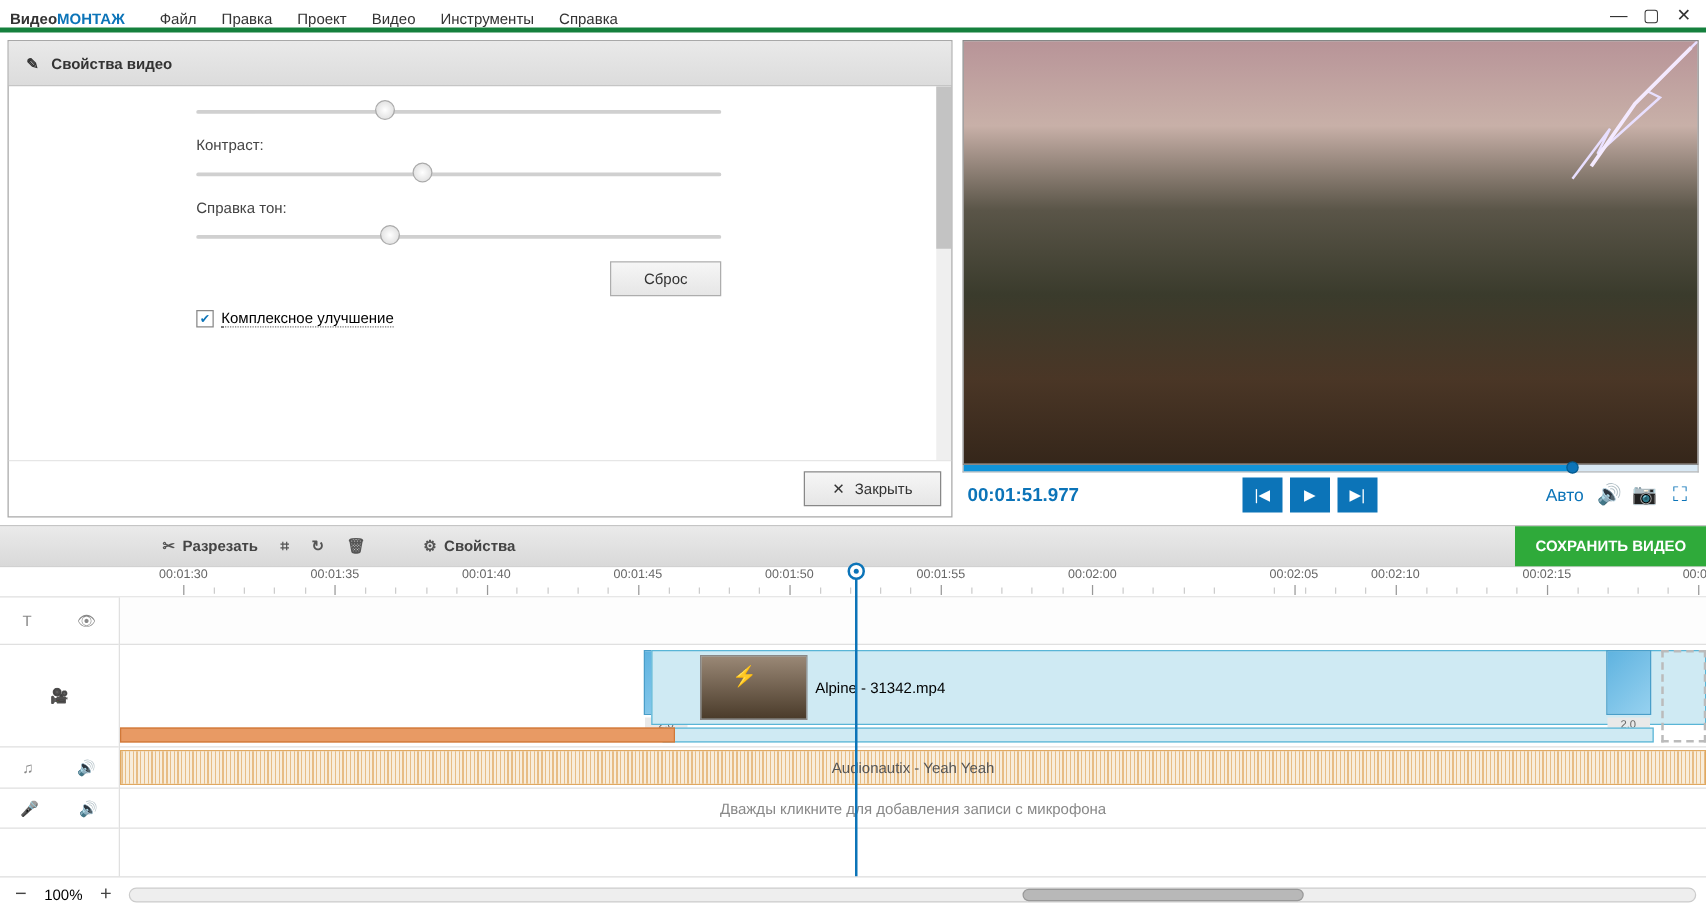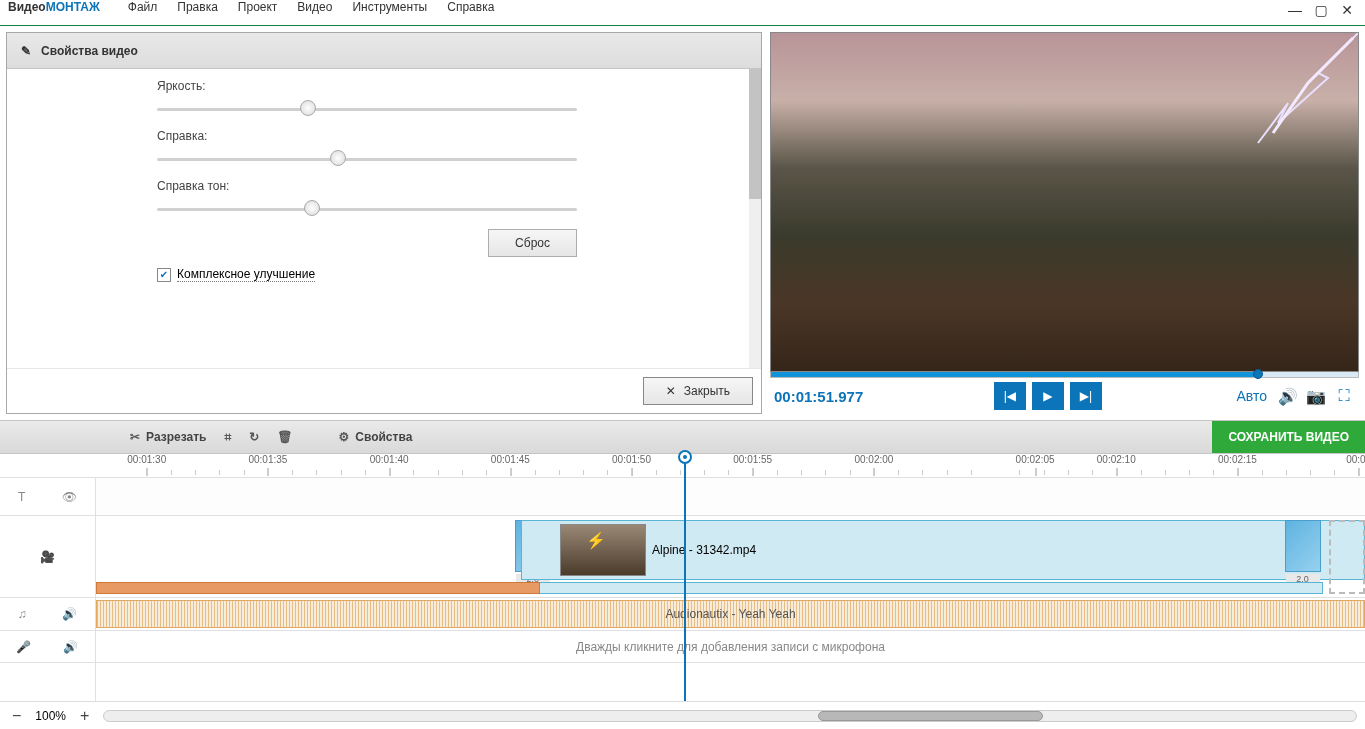--- a/index.html
+++ b/index.html
@@ -1,19 +1,19 @@
 <!DOCTYPE html>
 <html><head>
 <meta charset="utf-8">
 <style>
 * { box-sizing: border-box; margin: 0; padding: 0; font-family: Arial, sans-serif; font-size: 12px; }
 body { width: 1365px; height: 729px; background: #fff; overflow: hidden; display: flex; flex-direction: column; }
 
 
-.menubar { height: 26px; display: flex; align-items: flex-start; padding: 0 8px; border-bottom: 1px solid #15803d; }
+.menubar { height: 26px; display: flex; align-items: flex-end; padding: 0 8px; border-bottom: 4px solid #15803d; }
 .app-brand { font-weight: bold; margin-right: 18px; }
 .brand-1 { color: #333; }
 .brand-2 { color: #0c74b8; }
 .menu-item { padding: 0 10px; cursor: pointer; color: #333; }
 .winbtns { margin-left: auto; display: flex; gap: 6px; }
 .winbtn { width: 20px; height: 20px; display: flex; align-items: center; justify-content: center; cursor: pointer; color:#333; font-size: 14px;}
 
 
 .upper { height: 394px; display: flex; gap: 8px; padding: 6px; }
 
@@ -130,28 +130,27 @@
   <div class="props">
     <div class="props-header">
       <span>✎</span>
       <span>Свойства видео</span>
     </div>
     <div class="props-body">
       <div class="scrollpad"></div>
       <div class="scrollthumb"></div>
 
       <div class="slider-row">
-        <div class="slider-label">Яркость:</div>
         <div class="slider-track">
             <div class="slider-line"></div>
             <div class="slider-thumb" style="left:36%"></div>
           </div>
       </div>
       <div class="slider-row">
-        <div class="slider-label">Справка:</div>
+        <div class="slider-label">Контраст:</div>
         <div class="slider-track">
             <div class="slider-line"></div>
             <div class="slider-thumb" style="left:43%"></div>
           </div>
       </div>
       <div class="slider-row">
         <div class="slider-label">Справка тон:</div>
         <div class="slider-track">
             <div class="slider-line"></div>
             <div class="slider-thumb" style="left:37%"></div>

